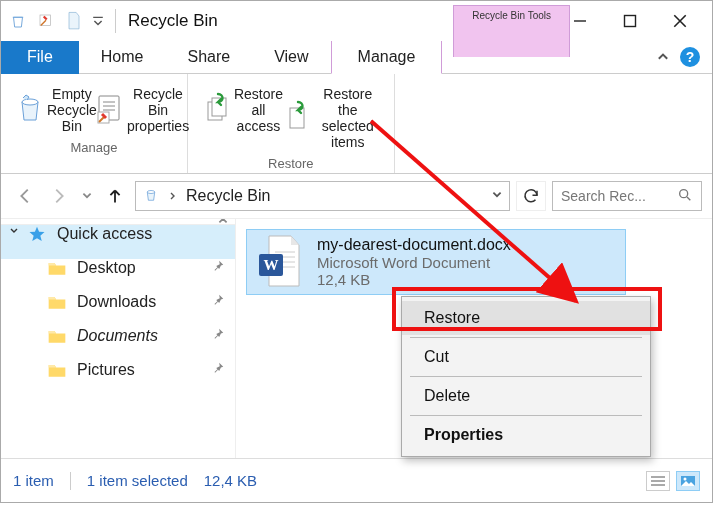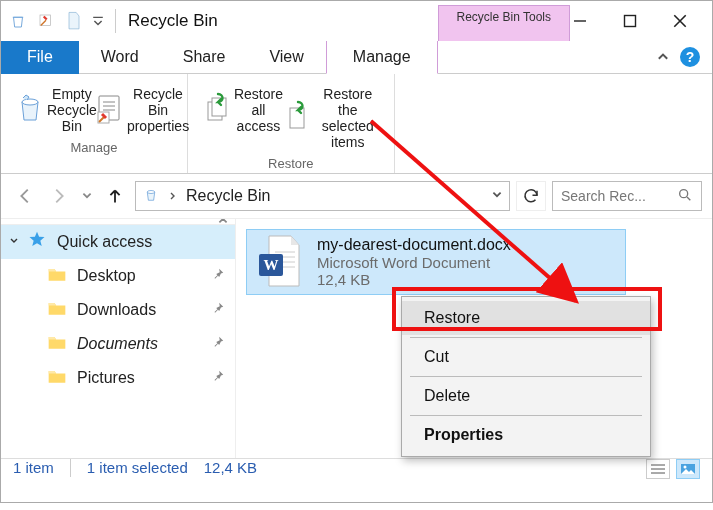--- a/index.html
+++ b/index.html
@@ -11,21 +11,21 @@
     width: 713px;
   }
   .window { width: 713px; border: 1px solid #aaa; background: #fff; position: relative; }
 
   
   .titlebar { height: 40px; display: flex; align-items: stretch; }
   .qat { display: flex; align-items: center; padding: 0 6px; gap: 6px; }
   .qat-item { width: 22px; height: 22px; display:flex; align-items:center; justify-content:center; }
   .title-txt { display:flex; align-items:center; padding: 0 8px; font-size: 17px; color:#111; }
   .title-sep { width:1px; background:#ccc; margin:8px 4px; }
-  .tools-tab { background:#f1c4ef; border:1px solid #d09cd8; border-bottom:none; margin-top:4px; padding:4px 18px 0 18px; font-size:12px; color:#333; height:36px; display:flex; align-items:flex-start; }
+  .tools-tab { background:#f1c4ef; border:1px solid #d09cd8; border-bottom:none; margin-top:4px; padding:4px 18px 0 18px; font-size:10px; color:#333; height:52px; display:flex; align-items:flex-start; }
   .win-controls { margin-left:auto; display:flex; align-items:center; gap:30px; padding-right:22px; }
   .win-btn { width:20px; height:20px; display:flex; align-items:center; justify-content:center; color:#222; }
 
   
   .tabs { display:flex; align-items:center; height:33px; border-bottom:1px solid #ccc; position:relative; }
   .tab-file { background:#1979ca; color:#fff; padding:0 26px; height:33px; display:flex; align-items:center; font-size:16px; }
   .tab { padding:0 22px; height:33px; display:flex; align-items:center; color:#222; font-size:16px; }
   .tab-manage { border:1px solid #d09cd8; border-top:none; border-bottom:1px solid #fff; margin-bottom:-1px; padding:0 26px;}
   .tabs-right { margin-left:auto; display:flex; align-items:center; gap:10px; padding-right:12px; }
   .help-circle { width:20px; height:20px; border-radius:50%; background:#1e90e0; color:#fff; font-weight:bold; display:flex; align-items:center; justify-content:center; font-size:14px; }
@@ -45,21 +45,21 @@
   .nav-up { color:#222; }
   .addr { flex:1; display:flex; align-items:center; border:1px solid #bbb; height:30px; padding:0 6px; gap:8px; min-width:0; }
   .addr-text { font-size:16px; color:#222; }
   .refresh { width:30px; height:30px; display:flex; align-items:center; justify-content:center; border:1px solid #eee; }
   .search { width:150px; border:1px solid #bbb; height:30px; display:flex; align-items:center; padding:0 8px; color:#777; }
   .search-txt { flex:1; white-space:nowrap; overflow:hidden; text-overflow:ellipsis; }
 
   
   .body { display:flex; height:240px; border-top:1px solid #eee; }
   .sidebar { width:235px; border-right:1px solid #eee; overflow:hidden; }
-  .sb-row { display:flex; align-items:center; height:34px; padding:0 10px 0 26px; gap:10px; font-size:16px; color:#222; position:relative; }
+  .sb-row { display:flex; height:34px; padding:0 10px 0 26px; gap:10px; font-size:16px; color:#222; position:relative; }
   .sb-quick { background:#d6eefb; font-weight:400; }
   .sb-caret { position:absolute; left:8px; color:#555; font-size:12px; }
   .pin { margin-left:auto; color:#888; }
   .folder-icon { width:20px; height:18px; }
   .content { flex:1; position:relative; padding:10px 10px; }
   .item { display:flex; align-items:center; background:#cde8fb; border:1px solid #8ecdf5; width:380px; height:66px; padding:6px 10px; gap:12px; }
   .item-icon { width:48px; height:56px; position:relative; }
   .item-text .ln1 { font-size:16px; color:#111; }
   .item-text .ln2 { font-size:15px; color:#6b6b6b; }
   .item-text .ln3 { font-size:15px; color:#6b6b6b; }
@@ -68,21 +68,21 @@
   .ctx { position:absolute; left:400px; top:295px; width:250px; background:#f3f3f3; border:1px solid #aaa; box-shadow:2px 4px 8px rgba(0,0,0,0.25); padding:4px 0; z-index:10; }
   .ctx-item { padding:8px 22px; font-size:16px; color:#111; }
   .ctx-item.hover { background:#e1e1e1; }
   .ctx-sep { height:1px; background:#bbb; margin:2px 8px; }
   .ctx-item.prop { font-weight:bold; }
 
   
   .redbox { position:absolute; border:4px solid #e11; left:391px; top:286px; width:270px; height:44px; z-index:12; pointer-events:none; }
 
   
-  .status { height:44px; border-top:1px solid #ddd; display:flex; padding:0 12px; font-size:15px; color:#2a5db0; gap:16px; }
+  .status { height:44px; border-top:1px solid #ddd; display:flex; align-items:center; padding:0 12px; font-size:15px; color:#2a5db0; gap:16px; }
   .status-sep { width:1px; height:18px; background:#ccc; }
   .status .kb { color:#2a5db0; }
   .status-right { margin-left:auto; display:flex; gap:6px; }
   .view-btn { width:24px; height:20px; border:1px solid #ccc; display:flex; align-items:center; justify-content:center; }
 
   .flex-spacer { flex:1; }
 </style>
 </head>
 <body>
 
@@ -132,21 +132,21 @@
       <div class="win-btn">
         <svg width="16" height="16" viewBox="0 0 14 14">
             <path d="M2 2l10 10M12 2L2 12" stroke="#222" stroke-width="1.4"></path>
           </svg>
       </div>
     </div>
   </div>
 
   <div class="tabs">
     <div class="tab-file">File</div>
-    <div class="tab">Word</div>
+    <div class="tab">Home</div>
     <div class="tab">Share</div>
     <div class="tab">View</div>
     <div class="tab tab-manage">Manage</div>
     <div class="tabs-right">
       <div style="color:#666;">
         <svg width="14" height="14" viewBox="0 0 10 10">
             <path d="M2 7l3-3 3 3" stroke="#555" fill="none" stroke-width="1.4"></path>
           </svg>
       </div>
       <div class="help-circle">?</div>

